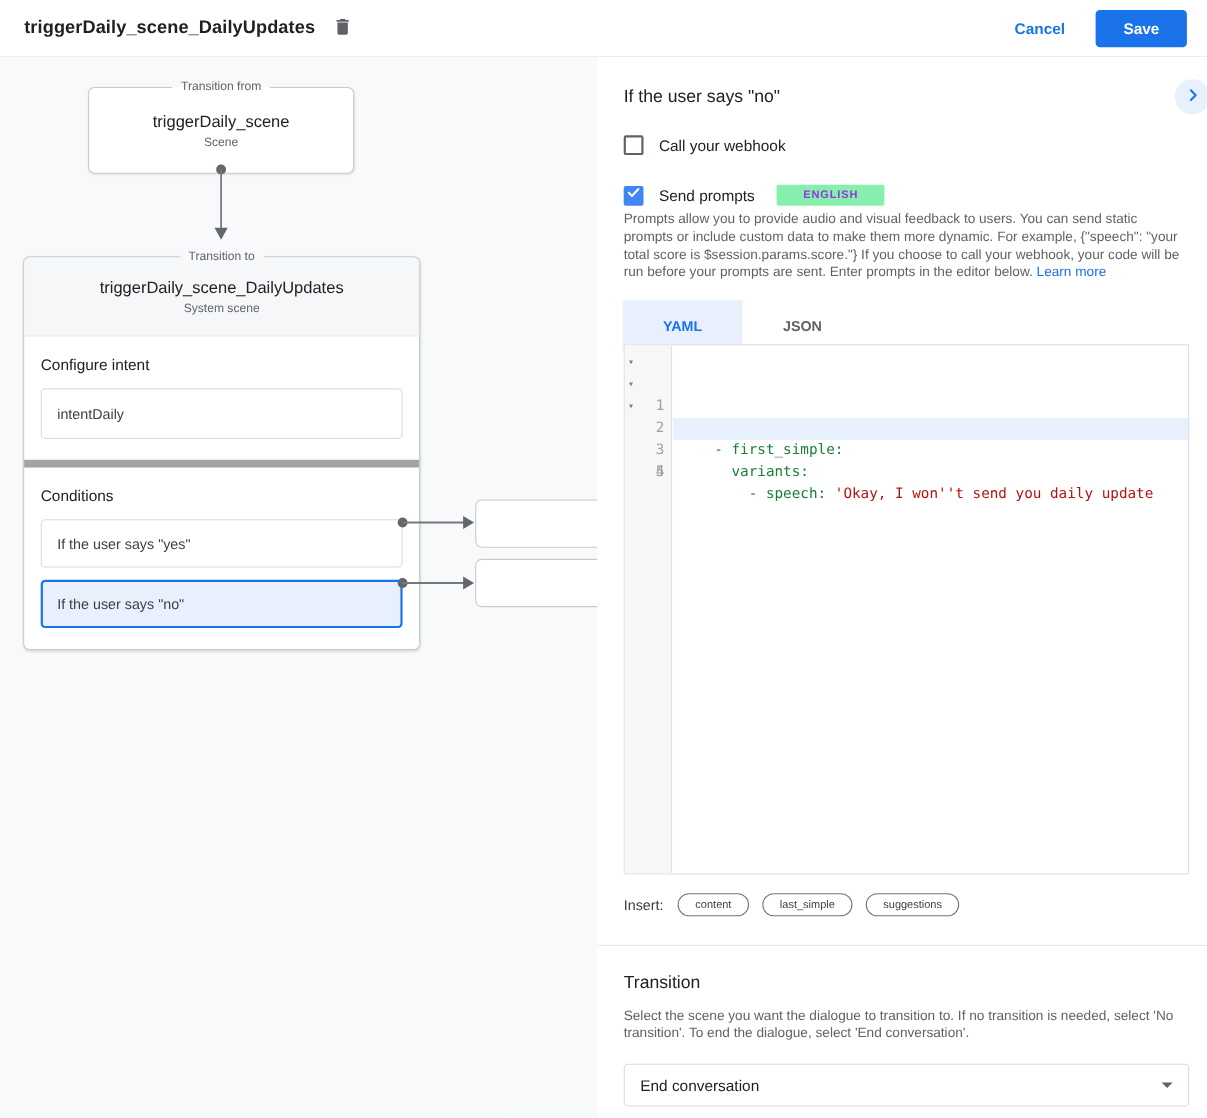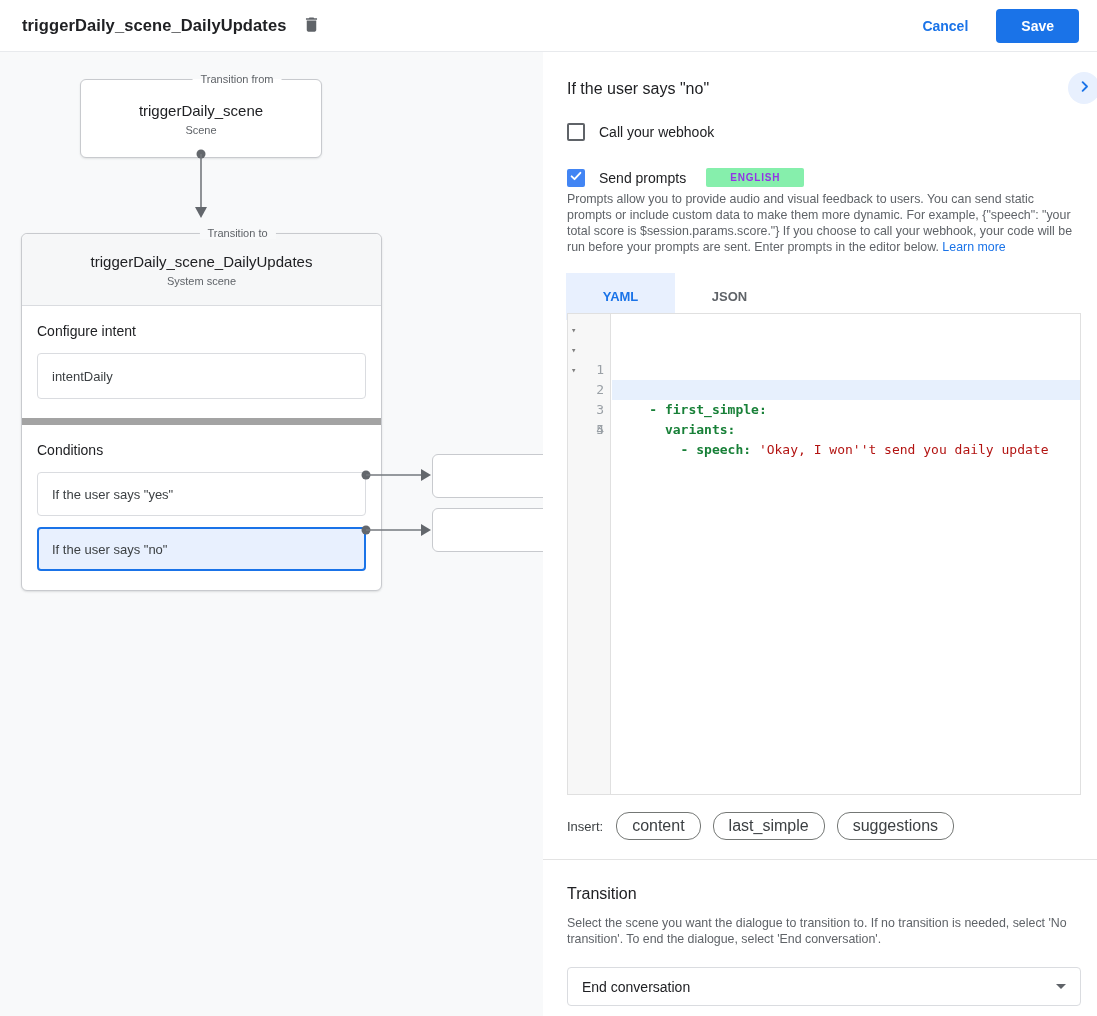--- a/index.html
+++ b/index.html
@@ -33,21 +33,21 @@
 
   
   .canvas {
     position:absolute; left:0; top:52px; width:543px; height:964px;
     background:#f8f9fa; overflow:hidden;
   }
   .connector-svg { position:absolute; left:0; top:0; width:543px; height:964px; pointer-events:none; z-index:6; }
 
   .node-legend {
     position:absolute; top:-7px; left:50%; transform:translateX(-50%);
-    font-size:11px; color:#5f6368; padding:0 8px; white-space:nowrap;margin-left:36px;
+    font-size:11px; color:#5f6368; padding:0 8px; white-space:nowrap;
   }
   .from-node {
     position:absolute; left:80px; top:27px; width:242px; height:79px;
     background:#fff; border:1px solid #c8cace; border-radius:6px;
     box-shadow:0 1px 2px rgba(60,64,67,.12);
     display:flex; flex-direction:column; align-items:center; justify-content:center;
   }
   .from-node .node-legend { background:linear-gradient(to bottom,#f8f9fa 50%,#ffffff 50%); }
   .node-title { font-size:15px; color:#202124; }
   .node-sub { font-size:11px; color:#5f6368; margin-top:5px; }
@@ -144,28 +144,28 @@
   .code-row { height:20px; line-height:20px; position:relative; white-space:pre; }
   .code-row .gut {
     position:absolute; left:0; width:43px; text-align:right; padding-right:7px;
     color:#9aa0a6; user-select:none;
   }
   .fold-icon {
     position:absolute; left:3px; top:0; font-size:9px; color:#808080; line-height:20px;
   }
   .code-text { position:absolute; left:50px; right:0; overflow:hidden; }
   .code-row.hl .hl-band { position:absolute; left:44px; right:0; top:0; bottom:0; background:#e7f0fd; }
-  .tok-key { color:#188038; position:relative;font-weight:bold; }
+  .tok-key { color:#188038; position:relative; }
   .tok-str { color:#b31412; position:relative; }
 
   .insert-row { position:absolute; left:24px; top:760px; display:flex; align-items:center;justify-content:center; }
   .insert-label { font-size:13px; color:#3c4043; margin-right:13px; }
   .chip {
     border:1px solid #747775; border-radius:13px; background:#fff;
-    font-size:16px; color:#3c4043; font-family:inherit;
+    font-size:10px; color:#3c4043; font-family:inherit;
     padding:4px 15px; margin-right:12px; cursor:pointer;
   }
 
   .panel-divider { position:absolute; left:0; top:807px; width:554px; border-top:1px solid #e3e3e3; }
 
   .transition-title { position:absolute; left:24px; top:833px; font-size:16px; color:#202124; }
   .transition-desc {
     position:absolute; left:24px; top:863px; width:515px;
     font-size:12.4px; line-height:16px; color:#5f6368;
   }

